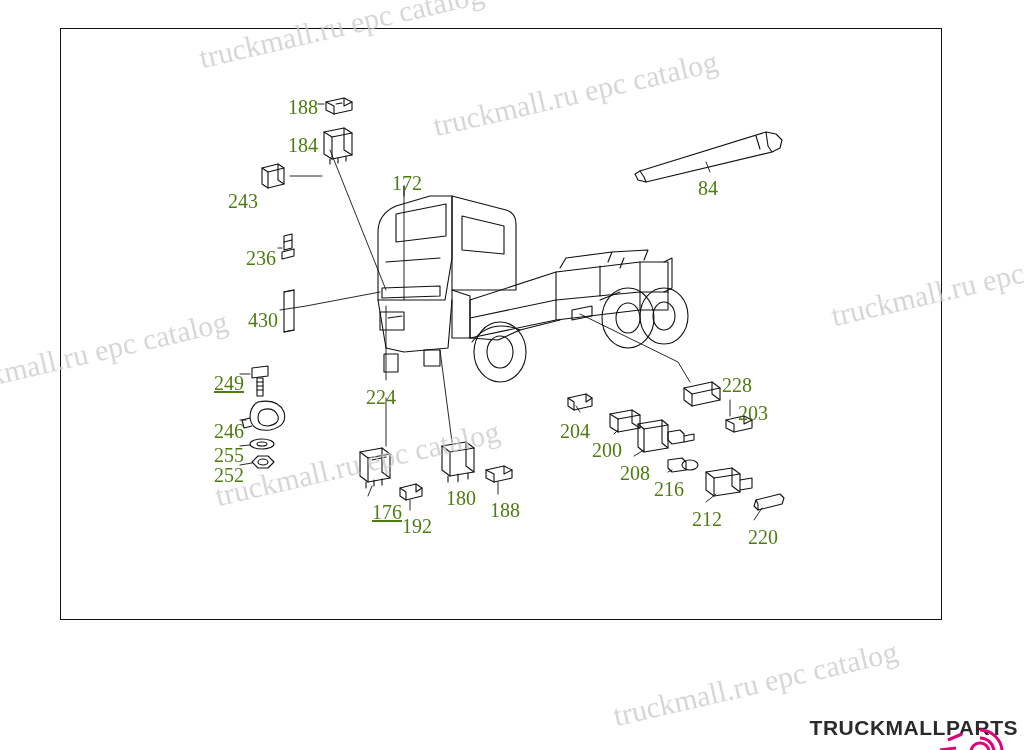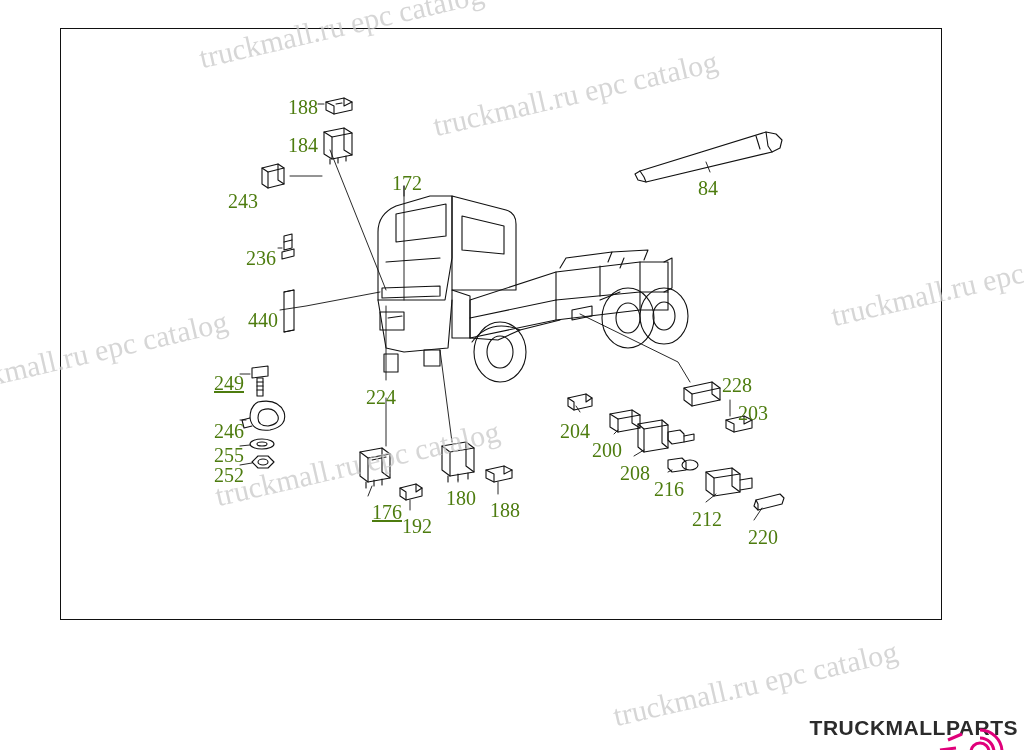--- a/index.html
+++ b/index.html
@@ -289,21 +289,21 @@
       <path d="M240 465 L252 463" stroke-width="0.9"></path>
     </g>
   </svg>
 
   <div class="lbl" style="left:288px; top:96px;">188</div>
   <div class="lbl" style="left:288px; top:134px;">184</div>
   <div class="lbl" style="left:228px; top:174px;margin-top:16px;">243</div>
   <div class="lbl" style="left:392px; top:172px;">172</div>
   <div class="lbl" style="left:698px; top:177px;font-family:Liberation Serif, serif;">84</div>
   <div class="lbl" style="left:246px; top:247px;">236</div>
-  <div class="lbl" style="left:248px; top:309px;">440</div>
+  <div class="lbl" style="left:248px; top:309px;">430</div>
   <div class="lbl" style="left:214px; top:372px;text-decoration:underline;">249</div>
   <div class="lbl" style="left:214px; top:420px;">246</div>
   <div class="lbl" style="left:214px; top:444px;">255</div>
   <div class="lbl" style="left:214px; top:464px;">252</div>
   <div class="lbl" style="left:366px; top:386px;">224</div>
   <div class="lbl" style="left:722px; top:374px;text-align:right;">228</div>
   <div class="lbl" style="left:738px; top:402px;">203</div>
   <div class="lbl" style="left:560px; top:420px;">204</div>
   <div class="lbl" style="left:592px; top:439px;">200</div>
   <div class="lbl" style="left:620px; top:462px;">208</div>

